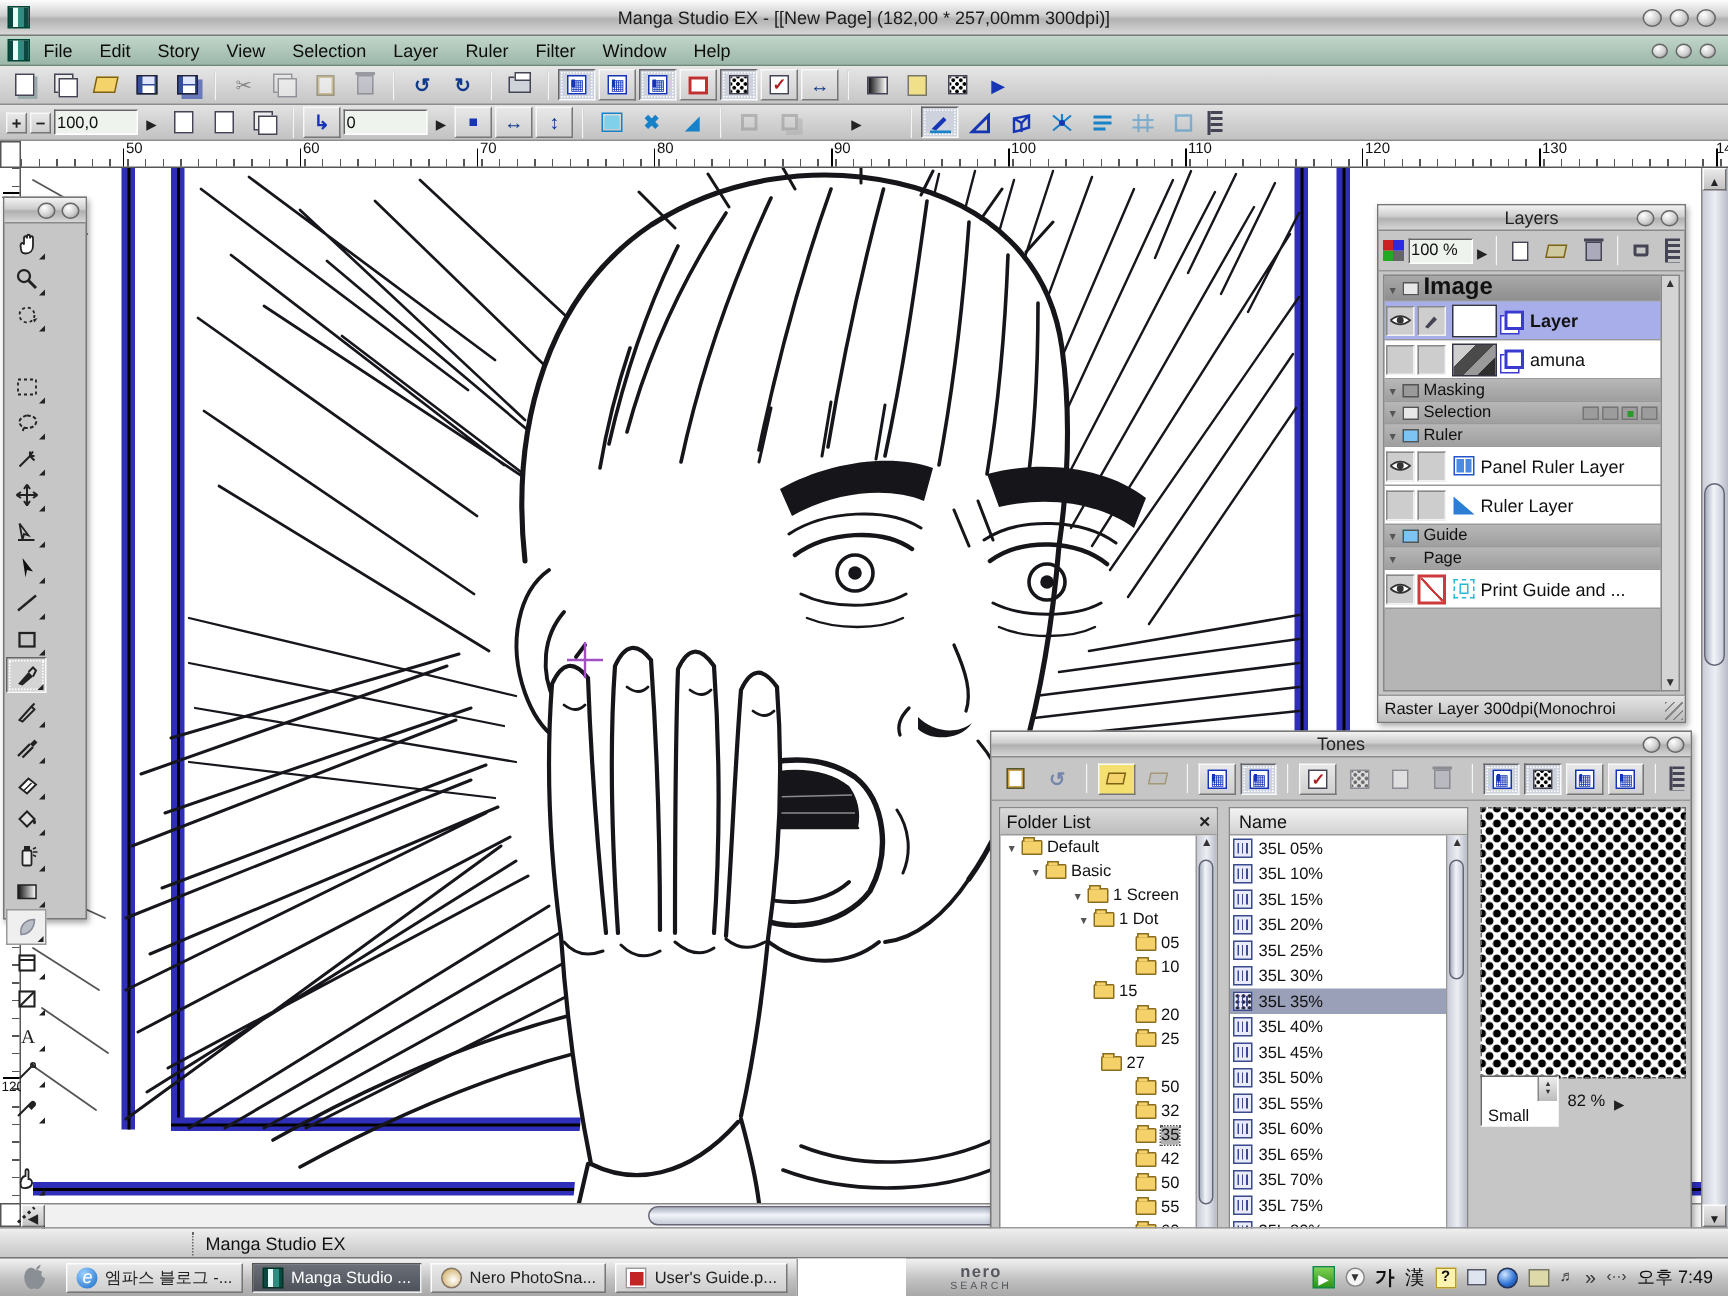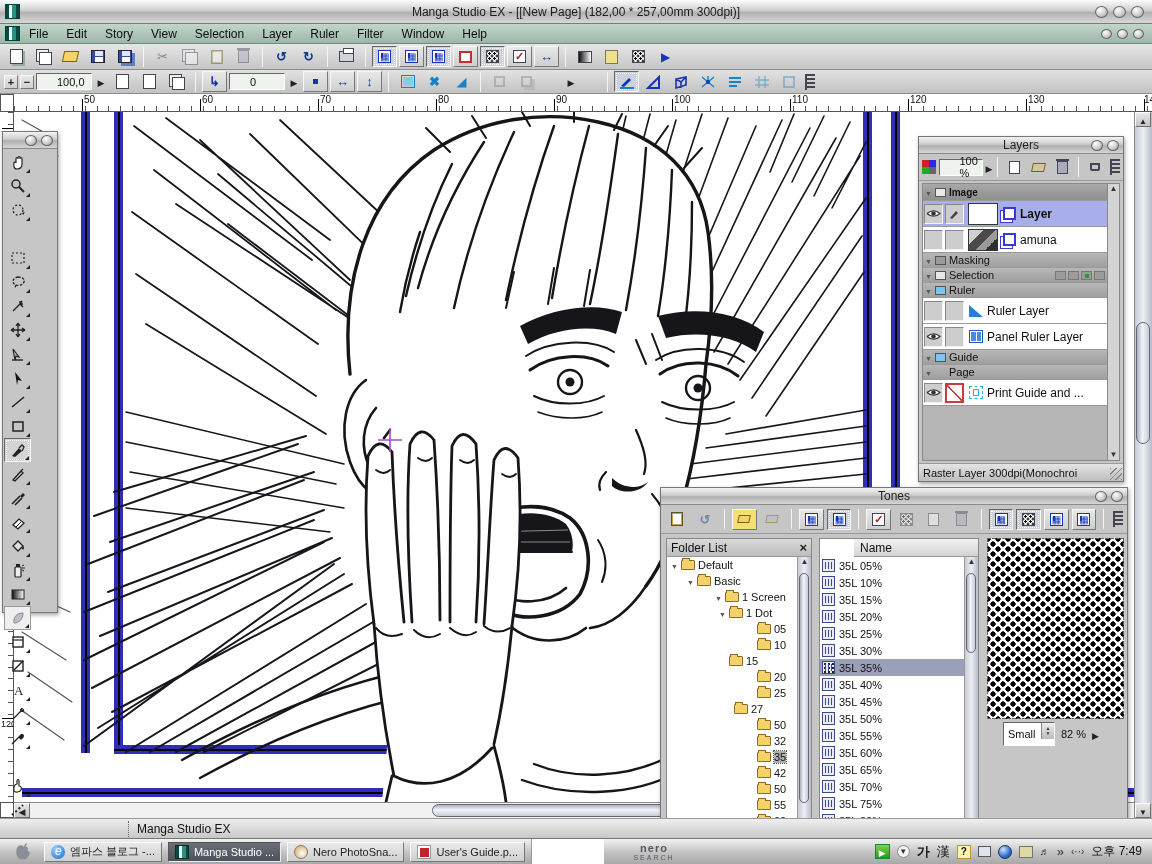--- a/index.html
+++ b/index.html
@@ -27,21 +27,21 @@
 
   
   .toolrow { position:absolute; left:0; width:1152px; display:flex; align-items:center; gap:2px; padding-left:4px; }
   #tb1 { top:44px; height:26px; background:linear-gradient(180deg,#e6e6e6,#c6c6c6); border-bottom:1px solid #8d8d8d; }
   #tb2 { top:70px; height:24px; background:linear-gradient(180deg,#e2e2e2,#c2c2c2); border-bottom:1px solid #8d8d8d; }
   .tbtn { width:25px; height:21px; display:flex; align-items:center; justify-content:center; position:relative; background:transparent; }
   .tbtn.framed { border:1px solid; border-color:#f8f8f8 #777 #777 #f8f8f8; background:linear-gradient(180deg,#e8e8e8,#cfcfcf); }
   .tbtn.pressed { border:1px solid; border-color:#666 #f8f8f8 #f8f8f8 #666; background:#cdd2dd; outline:1px dotted #fff; outline-offset:-3px; }
   .tsep { width:1px; height:20px; background:#8a8a8a; border-right:1px solid #f5f5f5; margin:0 4px; }
   .dis { opacity:.45; }
-  .fld { height:17px; background:#eef3ee; border:1px solid; border-color:#666 #fff #fff #666; font-size:11px; padding:1px 20px; display:flex; align-items:center; }
+  .fld { height:17px; background:#eef3ee; border:1px solid; border-color:#666 #fff #fff #666; font-size:11px; padding:1px 1px; display:flex; align-items:center; }
   .mini { width:14px; height:14px; }
 
   
   .g { font-size:13px; line-height:1; color:#222; }
   .g-scis::before{content:"\2702";} .g-undo::before{content:"\21BA"; color:#123a8c; font-weight:bold;} .g-redo::before{content:"\21BB"; color:#123a8c; font-weight:bold;}
   .g-r::before{content:"\25B6"; font-size:9px;} .g-l::before{content:"\25C0"; font-size:9px;}
   .g-u::before{content:"\25B2"; font-size:8px;} .g-d::before{content:"\25BC"; font-size:8px;}
   .g-x::before{content:"\00D7"; font-weight:bold;}
   .g-play::before{content:"\25B6"; color:#1535b5; font-size:12px;}
   .g-hh::before{content:"\2194"; color:#123a8c; font-weight:bold;} .g-vv::before{content:"\2195"; color:#123a8c; font-weight:bold;}
@@ -149,21 +149,21 @@
     background-image:radial-gradient(circle,#000 2.4px,transparent 2.9px),radial-gradient(circle,#000 2.4px,transparent 2.9px);
     background-size:10px 10px; background-position:0 0,5px 5px; }
 
   
   #layerspal { left:918px; top:136px; width:206px; height:346px; z-index:4; }
   #lay-toolbar { height:27px; display:flex; align-items:center; gap:3px; padding:2px 3px; border-bottom:1px solid #999; }
   #lay-list { position:absolute; left:3px; top:46px; width:188px; bottom:20px; background:#b5b5b5; border:1px solid #888; overflow:hidden; }
   #lay-sb { position:absolute; right:3px; top:46px; width:13px; bottom:20px; background:#d4d4d4; border:1px solid #888; }
   .lrow { display:flex; align-items:center; border-bottom:1px solid #9a9a9a; background:#fff; }
   .lrow.grp { background:linear-gradient(180deg,#b7b7b7,#9f9f9f); height:15px; font-size:11px; gap:3px; padding-left:2px; }
-  .lrow.grp.dark { background:linear-gradient(180deg,#a8a8a8,#8f8f8f); height:17px; font-weight:bold; font-size:10px;text-align:right; }
+  .lrow.grp.dark { background:linear-gradient(180deg,#a8a8a8,#8f8f8f); height:17px; font-weight:bold; font-size:16px;text-align:right; }
   .lrow.lyr { height:26px; }
   .lrow.sel { background:#a7aeea; font-weight:bold; }
   .twisty::before { content:"\25BC"; font-size:7px; color:#555; }
   .cbox { width:19px; height:20px; margin:0 1px; background:#cdcdcd; border:1px solid; border-color:#888 #f2f2f2 #f2f2f2 #888; display:flex; align-items:center; justify-content:center; }
   .thumb { width:30px; height:22px; border:1px solid #334; background:#fff; margin:0 3px; }
   .thumb.photo { background:linear-gradient(135deg,#cfcfcf 0 30%,#4a4a4a 30% 55%,#9a9a9a 55% 75%,#2f2f2f 75%); }
   .badge { width:13px; height:13px; border:2px solid #3a3ad0; background:#fff; box-shadow:-3px 3px 0 -1px #fff,-3px 3px 0 #3a3ad0; margin:0 4px 0 2px; }
   .lname { font-size:12px; }
   .grp-pagei { width:11px; height:9px; background:#e8e8e8; border:1px solid #555; }
   .grp-pagei.blue { background:#7ec4f2; }
@@ -195,33 +195,33 @@
   #tones-toolbar { height:29px; display:flex; align-items:center; gap:3px; padding:3px 4px; border-bottom:1px solid #999; }
   #folderpanel { position:absolute; left:5px; top:50px; width:146px; bottom:2px; background:#fff; border:1px solid #888; }
   #folderhdr { height:18px; background:linear-gradient(180deg,#dadada,#bdbdbd); border-bottom:1px solid #999; display:flex; align-items:center; padding:0 4px; font-size:12px; }
   #foldertree { position:absolute; left:0; top:18px; right:14px; bottom:0; overflow:hidden;
     background:repeating-linear-gradient(180deg,transparent 0 15px,transparent 15px 16px); }
   .ftrow { height:16px; display:flex; align-items:center; gap:3px; font-size:11px; white-space:nowrap;text-align:center; }
   .ficon { width:14px; height:10px; background:#f5d269; border:1px solid #8a6d1e; border-radius:1px; position:relative; flex:none; }
   .ficon::before { content:""; position:absolute; top:-3px; left:0; width:6px; height:2px; background:#f5d269; border:1px solid #8a6d1e; border-bottom:none; }
   .ftlabel.fsel { background:#b0b0b0; outline:1px dotted #555; }
   #fold-sb { position:absolute; right:0; top:18px; width:14px; bottom:0; background:linear-gradient(90deg,#c9ccd6,#eceef4 50%,#b8bcc8); border-left:1px solid #999; }
-  #namepanel { position:absolute; left:158px; top:50px; width:160px; bottom:2px; background:#fff; border:1px solid #888;padding-left:34px; }
+  #namepanel { position:absolute; left:158px; top:50px; width:160px; bottom:2px; background:#fff; border:1px solid #888; }
   #namehdr { height:18px; background:linear-gradient(180deg,#f2f2f2,#d2d2d2); border-bottom:1px solid #999; display:flex; align-items:center; padding:0 6px; font-size:12px; }
   #namelist { position:absolute; left:0; top:18px; right:14px; bottom:0; overflow:hidden; }
   .trow { height:17px; display:flex; align-items:center; gap:4px; padding-left:2px; font-size:11px; }
   .trow.tsel { background:#9aa0b8; }
   .tdoc { width:13px; height:13px; flex:none; background:#e9ecf8; border:1px solid #3a4a8c; position:relative; }
   .tdoc::before { content:""; position:absolute; left:2px; top:2px; right:2px; bottom:2px;
     background:repeating-linear-gradient(90deg,#3a4a8c 0 1px,transparent 1px 3px); }
   .tdoc.dots { background-image:radial-gradient(circle,#223 1px,transparent 1.3px); background-size:4px 4px; }
   #name-sb { position:absolute; right:0; top:18px; width:14px; bottom:0; background:linear-gradient(90deg,#c9ccd6,#eceef4 50%,#b8bcc8); border-left:1px solid #999; }
   #tpreview { position:absolute; left:326px; top:50px; width:137px; height:181px; border:1px dashed #666; }
   #tprevctl { position:absolute; left:326px; top:236px; width:137px; height:20px; display:flex; align-items:center; gap:6px; }
-  #sizedd { width:52px; height:24px; background:#fff; border:1px solid; border-color:#666 #fff #fff #666; display:flex; align-items:center; font-size:11px; padding-left:4px; position:relative;margin-left:16px; }
+  #sizedd { width:52px; height:34px; background:#fff; border:1px solid; border-color:#666 #fff #fff #666; display:flex; align-items:flex-end; font-size:11px; padding-left:4px; position:relative; }
   #sizedd .spin { position:absolute; right:0; top:0; width:13px; height:16px; background:linear-gradient(180deg,#eee,#bbb); border-left:1px solid #888;
     display:flex; flex-direction:column; align-items:center; justify-content:center; font-size:5px; color:#333; line-height:1.1; }
 
   
   .arr { font-size:8px; color:#333; }
 </style>
 </head>
 <body>
 
 <div id="titlebar">
@@ -819,38 +819,38 @@
           <span class="grn"></span>
           <span></span>
         </span>
     </div>
     <div class="lrow grp">
       <span class="twisty"></span>
       <span class="grp-pagei blue"></span>
       <span>Ruler</span>
     </div>
     <div class="lrow lyr">
-      <span class="cbox"></span>
-      <span class="cbox"></span>
-      <span class="ico-tri"></span>
-      <span class="lname">Ruler Layer</span>
-    </div>
-    <div class="lrow lyr">
       <span class="cbox">
           <svg width="15" height="11">
             <path d="M1,5.5 Q7.5,0 14,5.5 Q7.5,11 1,5.5" fill="#fff" stroke="#333" stroke-width="1.2"></path>
             <circle cx="7.5" cy="5.5" r="2.3" fill="#333"></circle>
           </svg>
         </span>
       <span class="cbox"></span>
       <span class="ico-panel">
           <i></i>
           <i></i>
         </span>
       <span class="lname">Panel Ruler Layer</span>
+    </div>
+    <div class="lrow lyr">
+      <span class="cbox"></span>
+      <span class="cbox"></span>
+      <span class="ico-tri"></span>
+      <span class="lname">Ruler Layer</span>
     </div>
     <div class="lrow grp">
       <span class="twisty"></span>
       <span class="grp-pagei blue"></span>
       <span>Guide</span>
     </div>
     <div class="lrow grp">
       <span class="twisty"></span>
       <span style="width:11px"></span>
       <span>Page</span>

